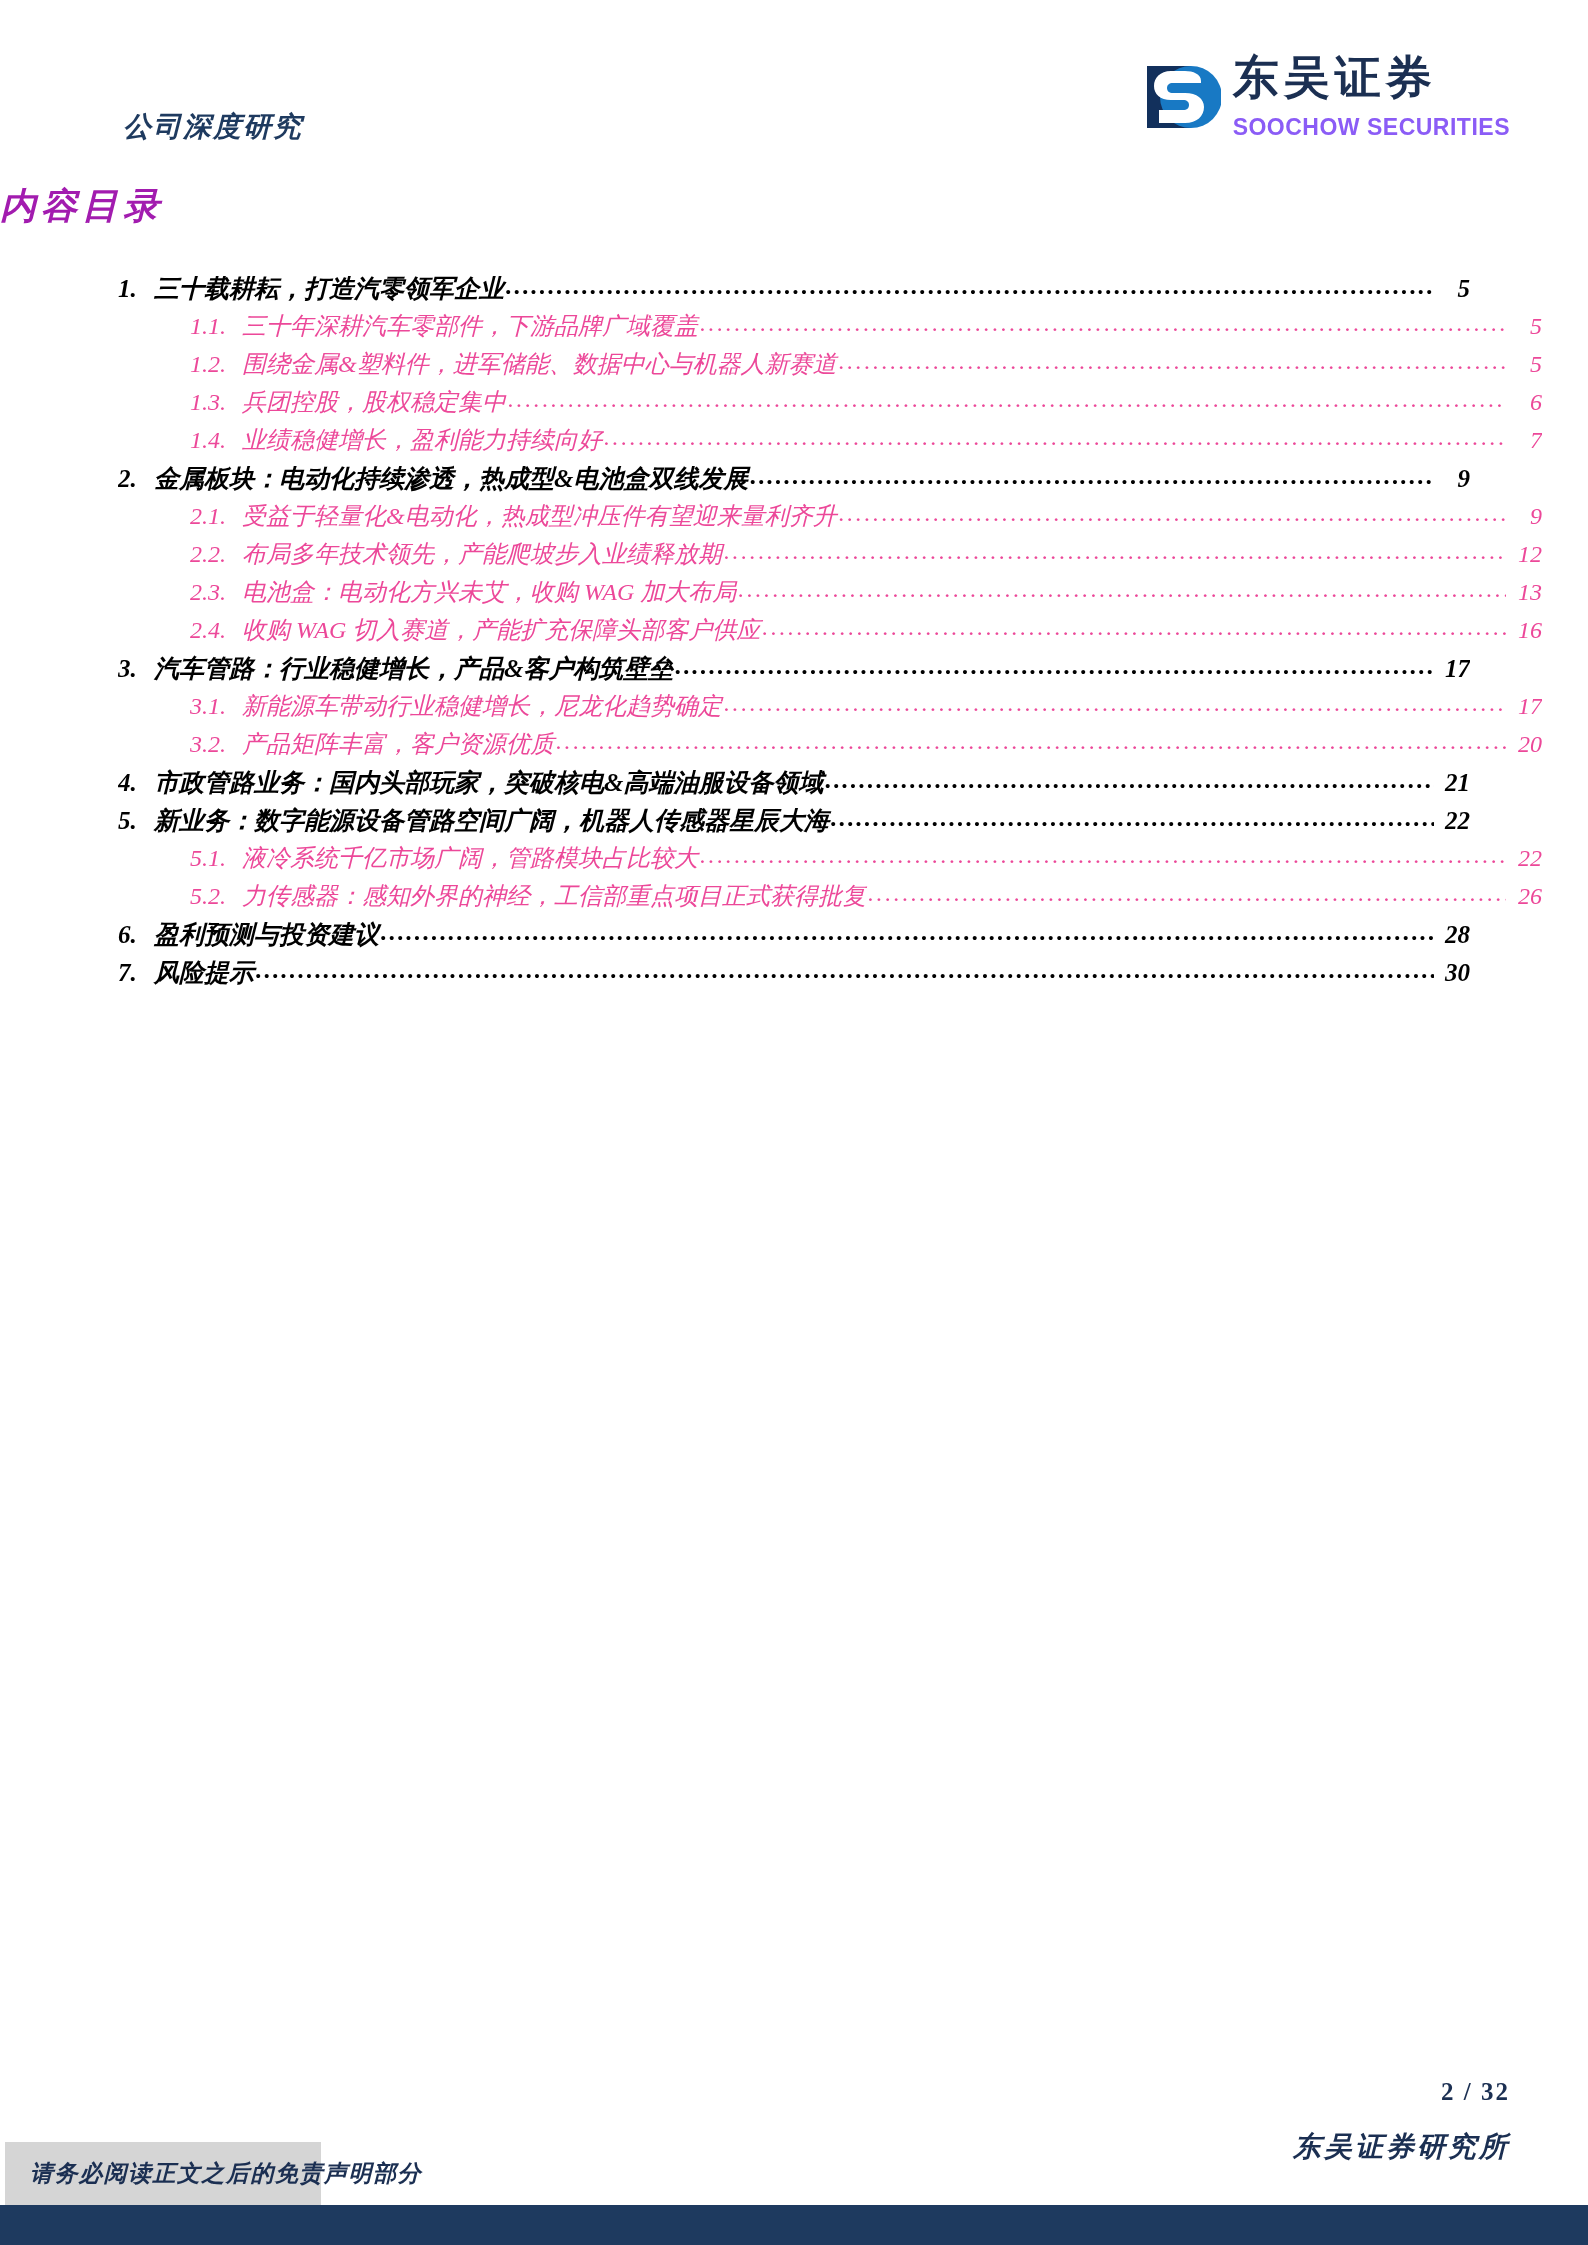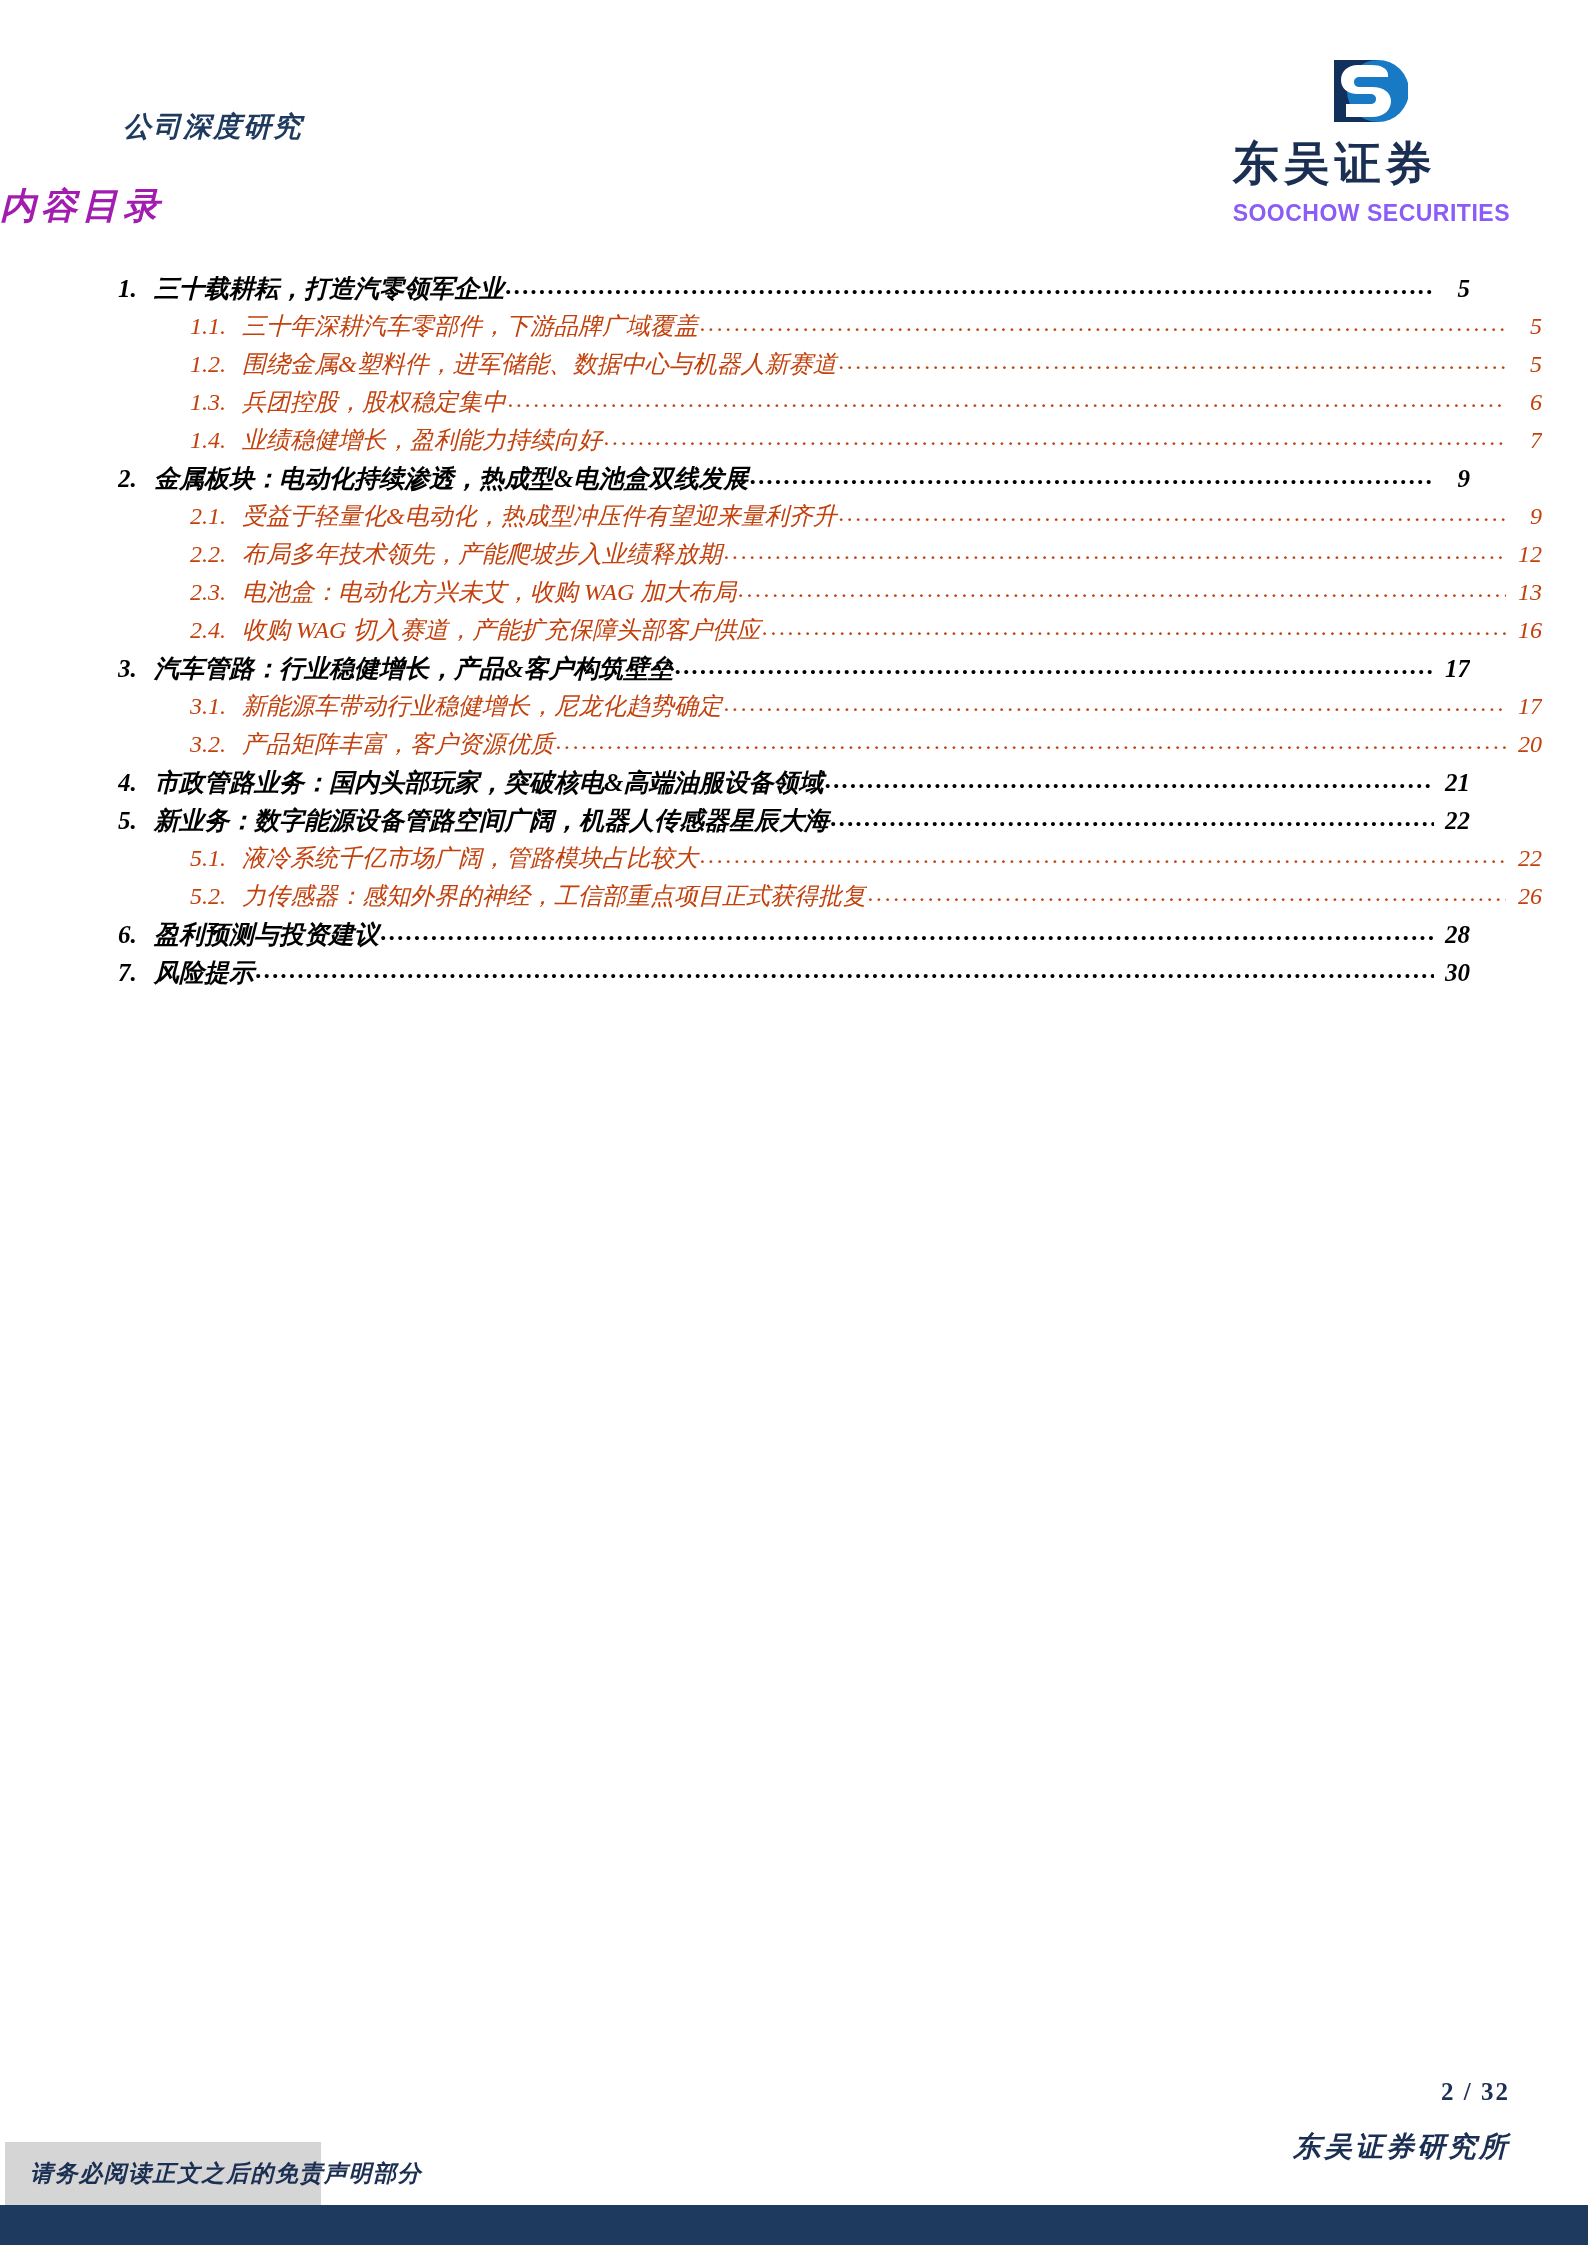--- a/index.html
+++ b/index.html
@@ -41,21 +41,20 @@
     white-space: nowrap;
     margin-top: 40px;
   }
   .logo {
     position: absolute;
     right: 78px;
     top: 6px;
     display: flex;
     align-items: center;
     gap: 12px;
-    flex-direction: column;
   }
   .logo-mark {
     position: relative;
     width: 74px;
     height: 74px;
     flex: 0 0 auto;
   }
   .logo-word {
     display: flex;
     flex-direction: column;
@@ -147,21 +146,21 @@
   }
   .lvl1 .toc-num { width: 36px; }
   .lvl1 .toc-dots::after { letter-spacing: 2.2px; font-weight: 700; }
   .lvl1 .toc-page { font-size: 25px; font-weight: 700; }
 
   
   .lvl2 {
     font-size: 24px;
     font-weight: 400;
     font-style: italic;
-    color: #c2410c;
+    color: #ec4899;
     padding-left: 72px;
   }
   .lvl2 .toc-num { width: 52px; }
   .lvl2 .toc-dots::after { letter-spacing: 2.6px; font-weight: 400; }
   .lvl2 .toc-page { font-size: 24px; font-weight: 400; }
 
   
   .page-number {
     position: absolute;
     right: 78px;

